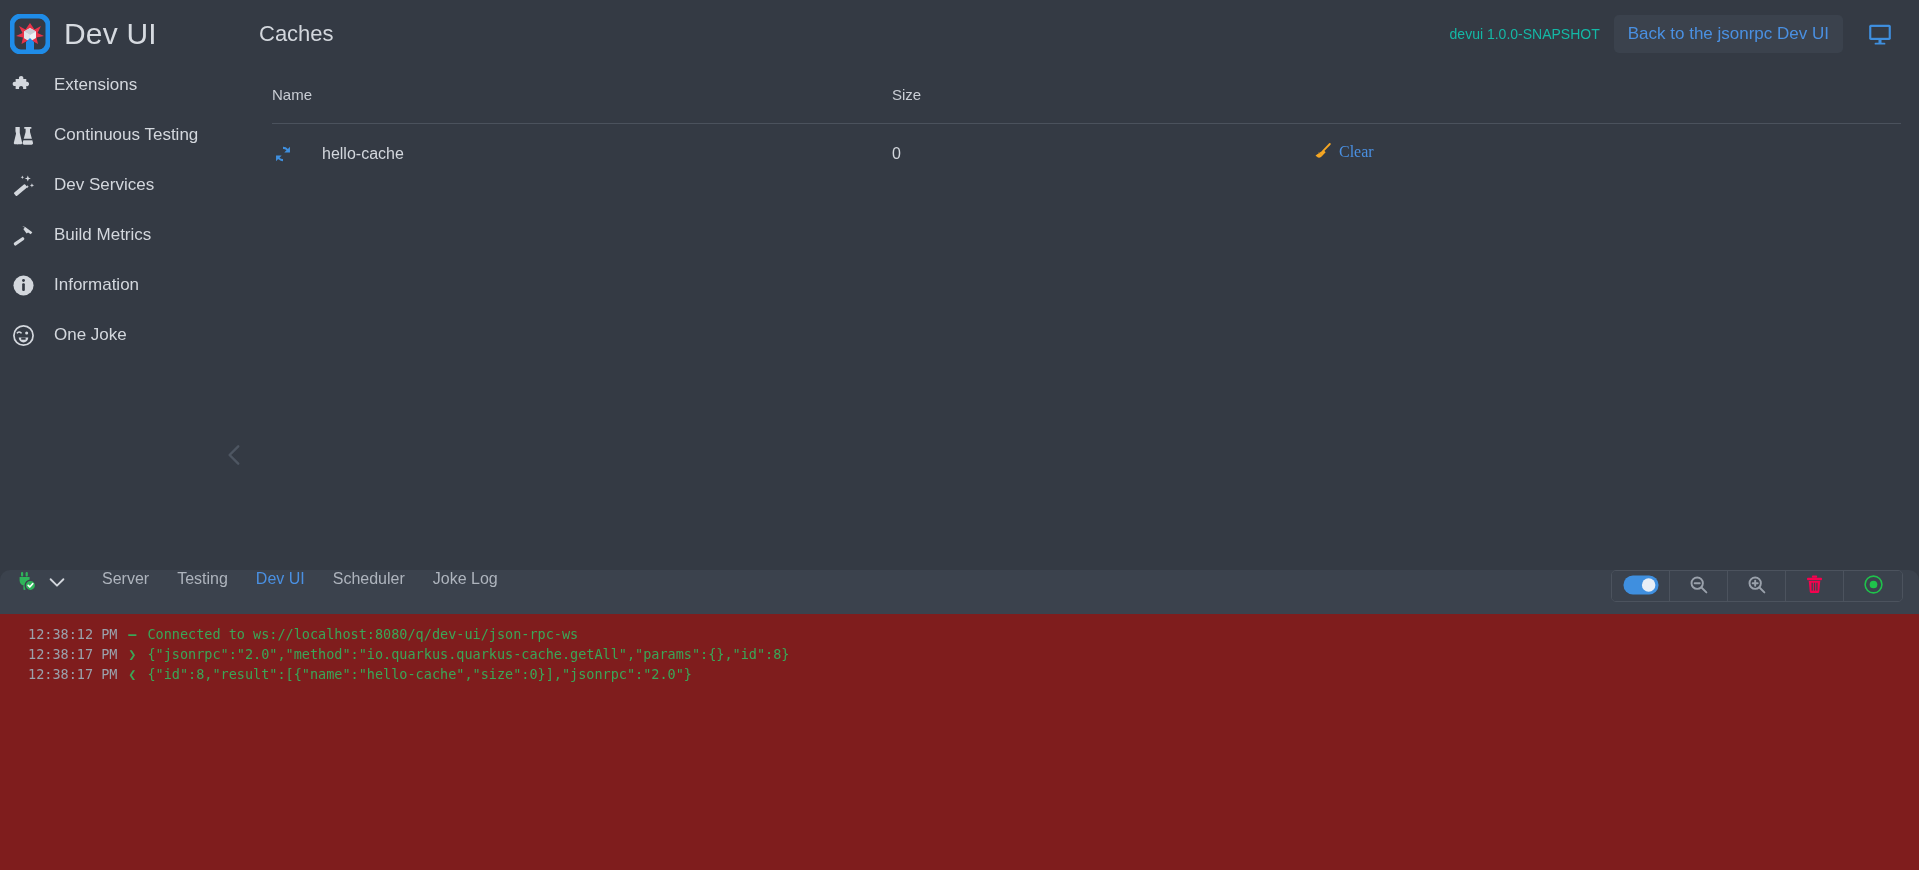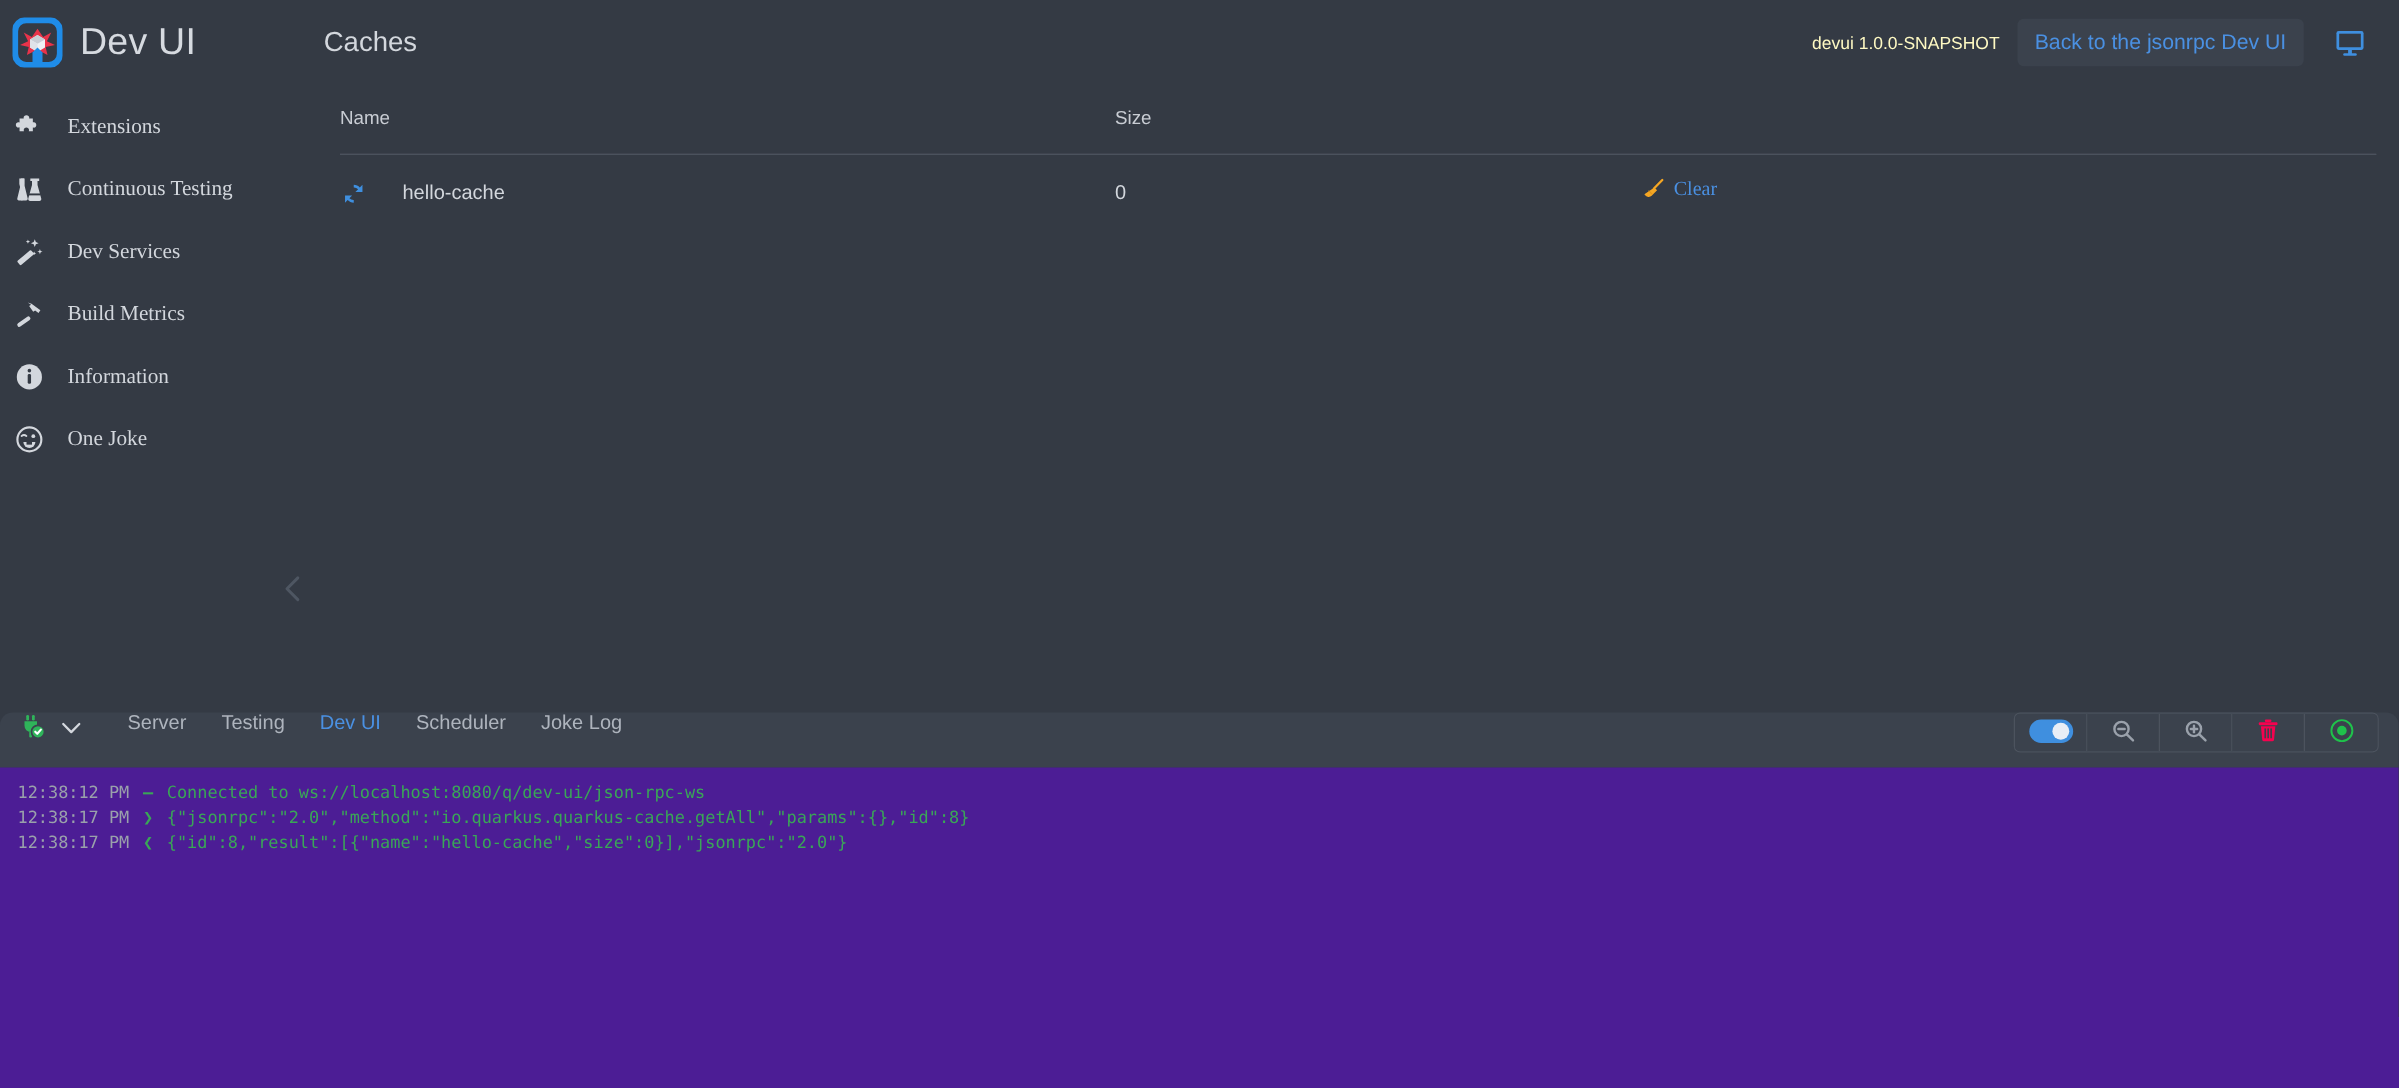--- a/index.html
+++ b/index.html
@@ -23,37 +23,36 @@
     font-weight: 400;
   }
   .page-title {
     font-size: 22px; color: #d3d7dd; font-weight: 400;
     margin-left: 1px;
   }
   .header-right {
     margin-left: auto; display: flex; align-items: center; gap: 0px;
     padding-right: 24px;
   }
-  .devui-version { font-size: 14px; color: #fef9c3; margin-right: 14px; }
+  .devui-version { font-size: 14px; color: #14b8a6; margin-right: 14px; }
   .back-btn {
     font-size: 17px; color: #4a90e2; background: #3b424d;
     padding: 9px 14px; border-radius: 5px; border: none; cursor: pointer;
     font-family: inherit;
   }
   .monitor-btn {
     margin-left: 22px; width: 30px; height: 30px; display: flex;
     align-items: center; justify-content: center; cursor: pointer;
     background: none; border: none;
   }
 
   
   .sidebar {
-    position: absolute; top: 68px; left: 0; width: 258px; bottom: 0;
+    position: absolute; top: 52px; left: 0; width: 258px; bottom: 0;
     padding-top: 8px;
-    font-family: Liberation Serif, serif;
   }
   .nav-item {
     display: flex; align-items: center; height: 50px; padding-left: 10px;
     cursor: pointer;
   }
   .nav-icon {
     width: 26px; height: 26px; flex: 0 0 26px;
     display: flex; align-items: center; justify-content: center;
   }
   .nav-label { font-size: 17px; color: #d3d7dd; margin-left: 18px; }
@@ -122,21 +121,21 @@
   }
   .log-tool {
     width: 58px; height: 30px; display: flex; align-items: center;
     justify-content: center; cursor: pointer; background: #3b424d;
     border: none; border-right: 1px solid #4c535e;
   }
   .log-tool:last-child { border-right: none; }
 
   .log-body {
     position: absolute; top: 44px; left: 0; right: 0; bottom: 0;
-    background: #4c1d95; padding: 10px 0 0 14px;
+    background: #7f1d1d; padding: 10px 0 0 28px;
     font-family: "DejaVu Sans Mono", monospace; font-size: 13.5px;
     overflow: hidden;
   }
   .log-line { display: flex; align-items: baseline; line-height: 20px; white-space: pre; }
   .log-time { color: #9aa1ab; }
   .log-dir { width: 30px; text-align: center; color: #3aa657; font-weight: bold; flex:0 0 30px;}
   .log-msg { color: #3aa657; }
 </style>
 </head>
 <body>

